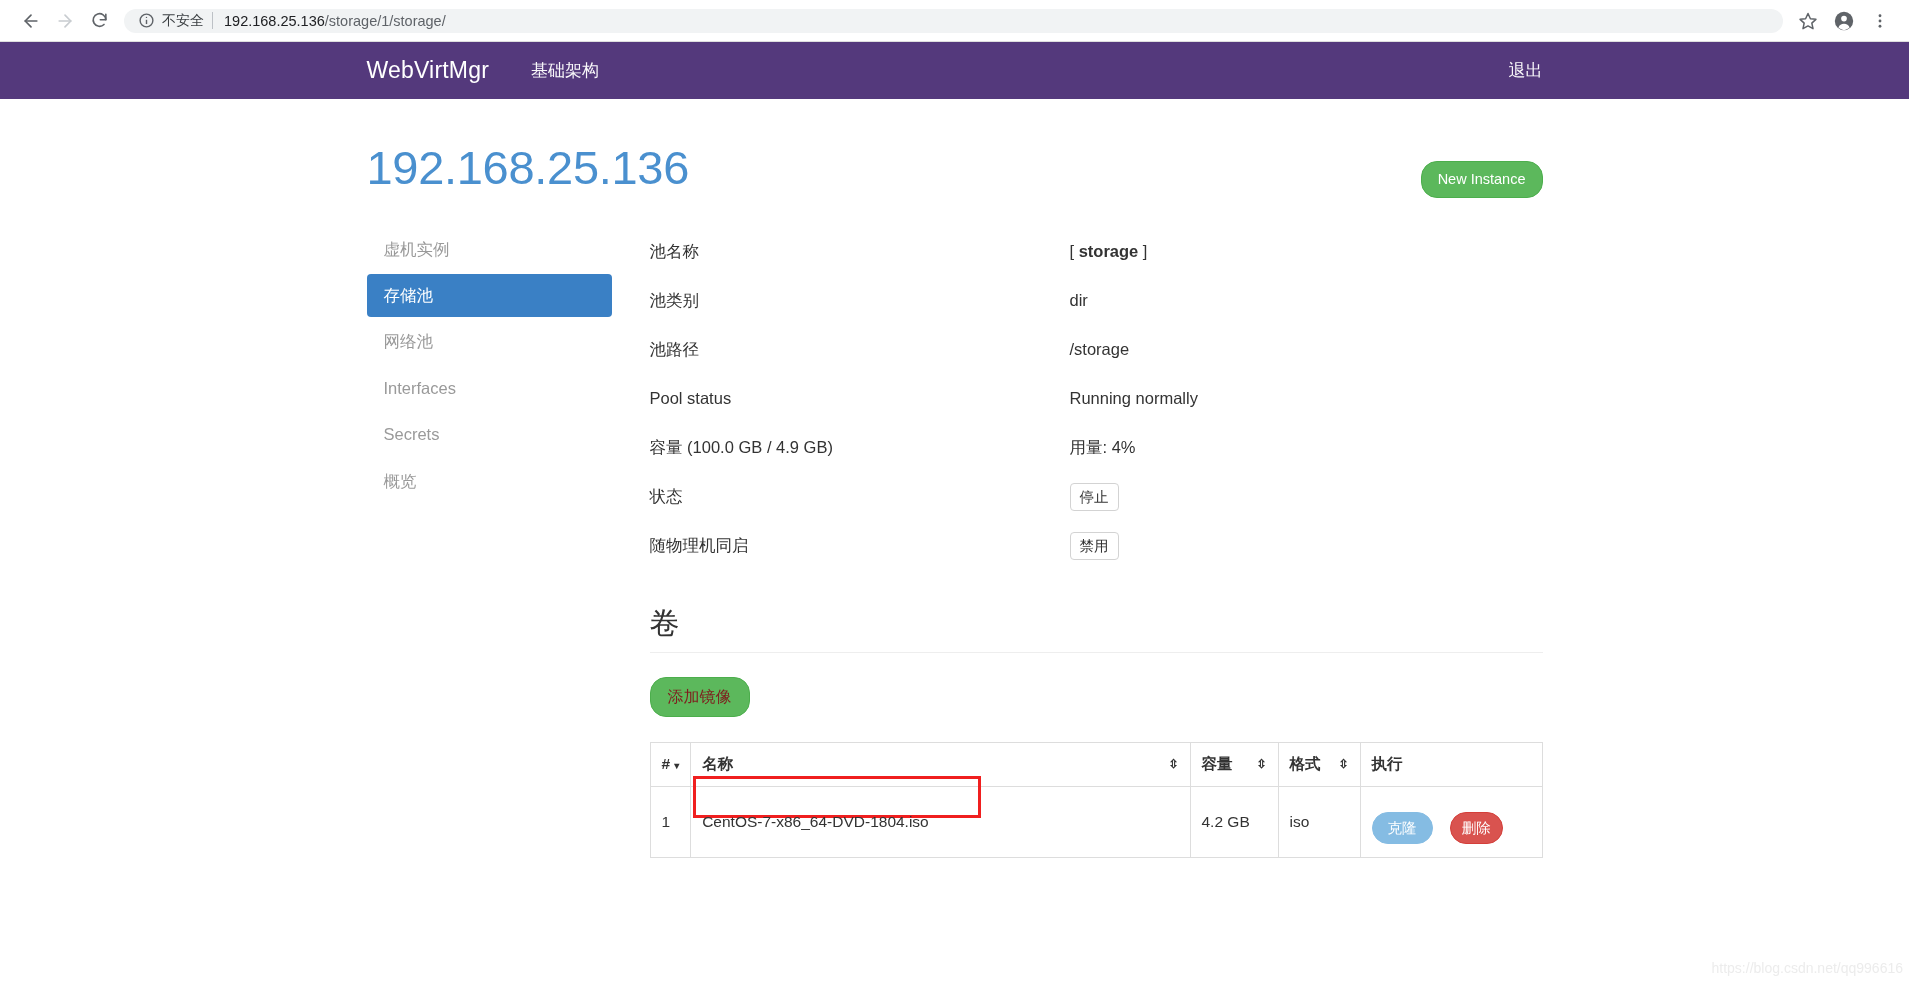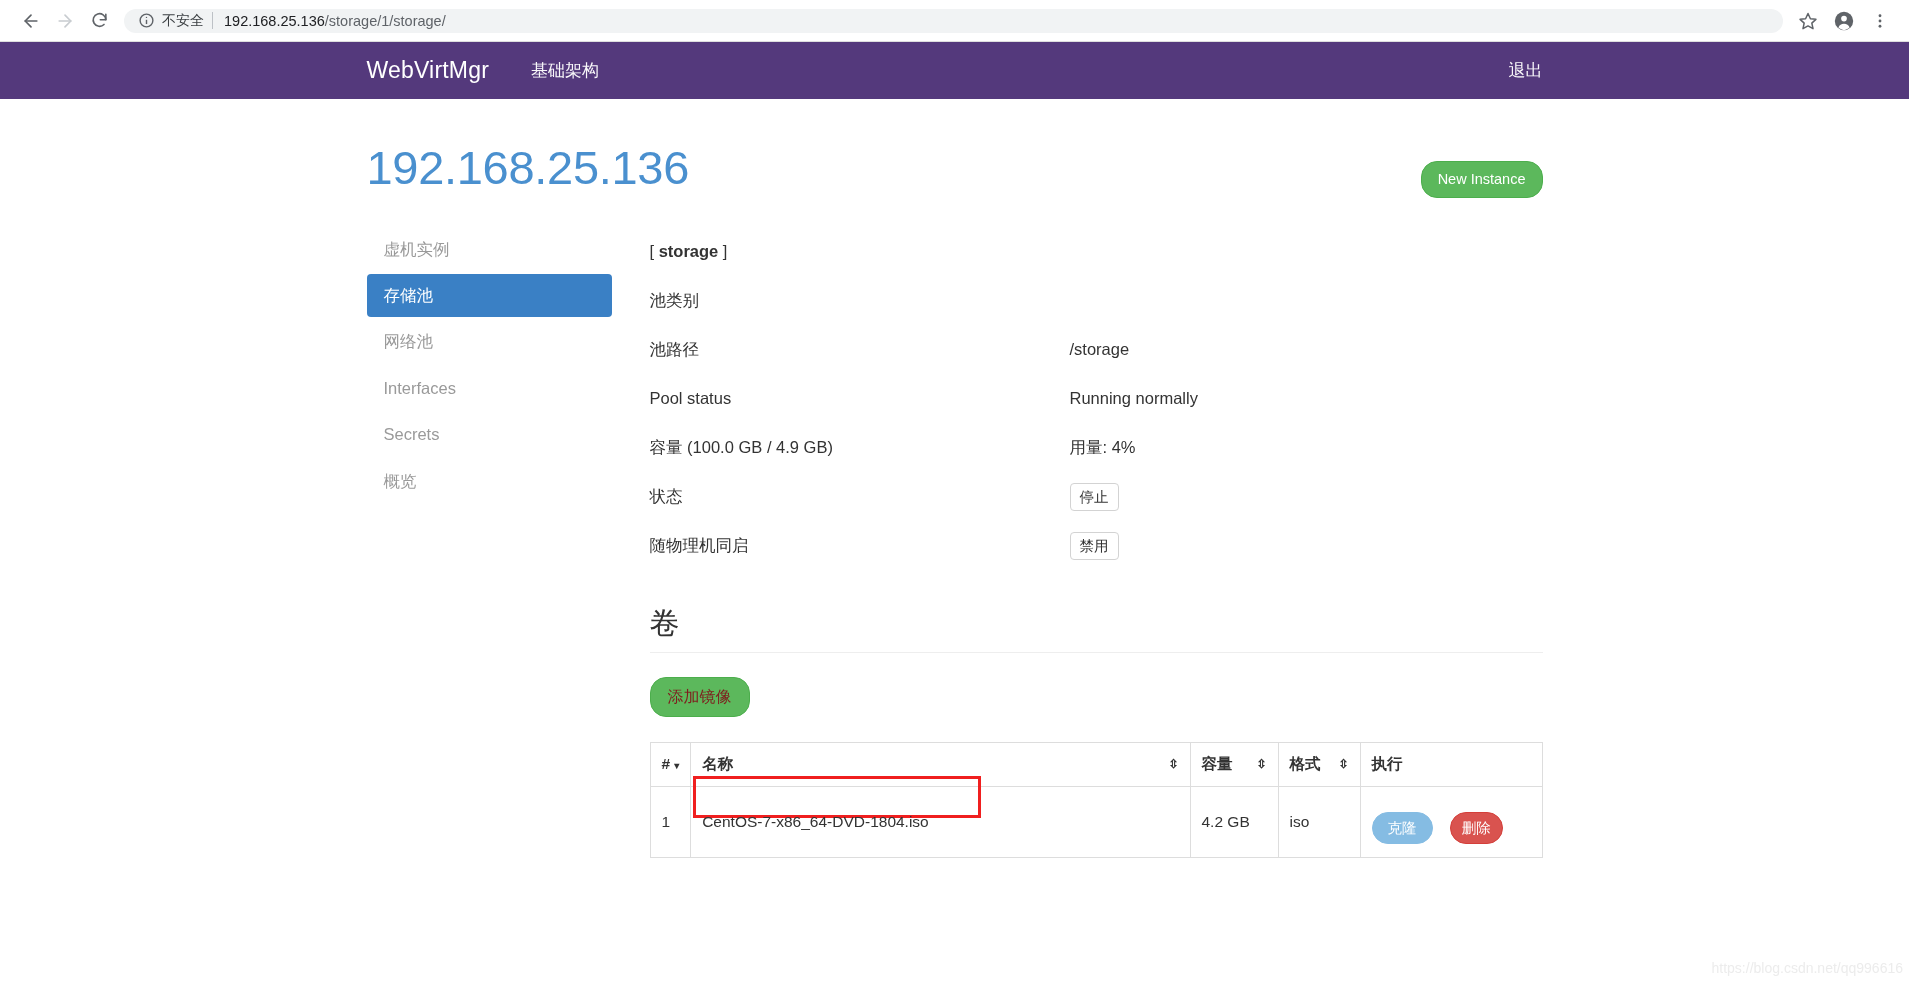--- a/index.html
+++ b/index.html
@@ -378,25 +378,27 @@
       <a class="side-item active" href="#">存储池</a>
       <a class="side-item" href="#">网络池</a>
       <a class="side-item" href="#">Interfaces</a>
       <a class="side-item" href="#">Secrets</a>
       <a class="side-item" href="#">概览</a>
     </div>
 
     <div class="main-col">
 
       <div class="detail-row">
+        <div class="detail-label">池名称</div>
         <div class="detail-value">[&nbsp;<b>storage</b>&nbsp;]</div>
       </div>
 
       <div class="detail-row">
         <div class="detail-label">池类别</div>
+        <div class="detail-value">dir</div>
       </div>
 
       <div class="detail-row">
         <div class="detail-label">池路径</div>
         <div class="detail-value">/storage</div>
       </div>
 
       <div class="detail-row">
         <div class="detail-label">Pool status</div>
         <div class="detail-value">Running normally</div>

